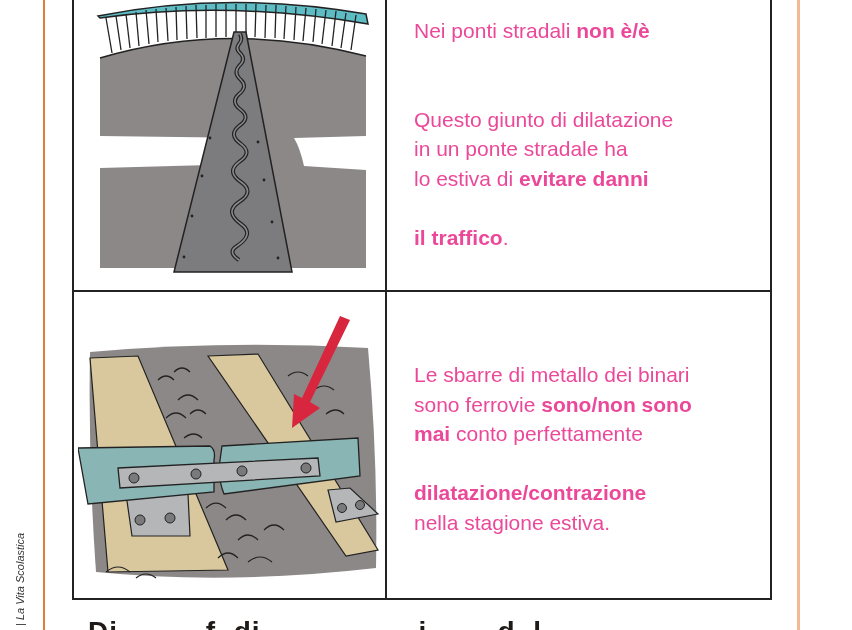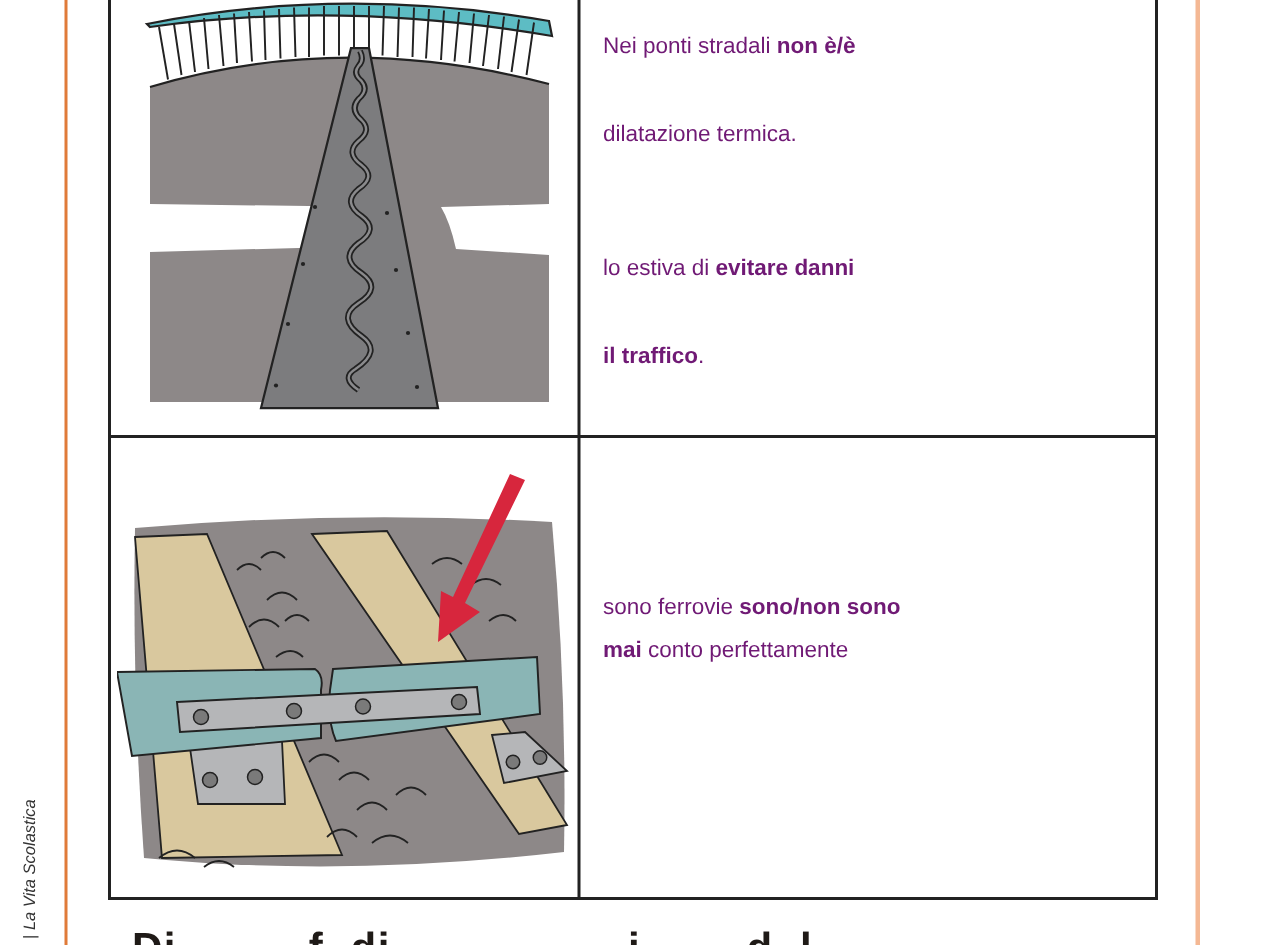--- a/index.html
+++ b/index.html
@@ -5,21 +5,21 @@
   html, body { margin:0; padding:0; }
   body { width:852px; height:630px; position:relative; overflow:hidden; background:#ffffff; font-family:"Liberation Sans", sans-serif; color:#1f1a17; }
   .left-rule { position:absolute; left:43px; top:0; width:2px; height:630px; background:#e07b39; }
   .right-rule { position:absolute; left:797px; top:0; width:3px; height:630px; background:#f4b894; }
   .side-label { position:absolute; left:14px; top:626px; transform-origin:left top; transform:rotate(-90deg); font-size:11px; color:#333; white-space:nowrap; }
   .side-label i { font-style:italic; }
   .table { position:absolute; left:72px; top:-2px; width:700px; height:602px; border-left:2px solid #222; border-right:2px solid #222; border-bottom:2px solid #222; box-sizing:border-box; }
   .vdiv { position:absolute; left:311px; top:0; width:2px; height:100%; background:#222; }
   .hdiv { position:absolute; left:0; top:292px; width:100%; height:2px; background:#222; }
   .cell-img { position:absolute; }
-  .cell-text { position:absolute; left:328px; font-size:15px; line-height:29.5px; color:#701a75; }
+  .cell-text { position:absolute; left:340px; font-size:21px; line-height:29.5px; color:#ec4899; }
   .cell-text b { font-weight:bold; }
   .bottom-text { position:absolute; left:88px; top:616px; font-size:28px; font-weight:bold; color:#1f1a17; white-space:nowrap; letter-spacing:1px; }
 </style>
 </head>
 <body>
 
 <div class="left-rule"></div>
 <div class="right-rule"></div>
 
 <div class="side-label"><span>| </span><i>La Vita Scolastica</i></div>
@@ -82,23 +82,23 @@
           <circle cx="184" cy="224" r="1.4"></circle>
         <circle cx="96" cy="259" r="1.4"></circle>
           <circle cx="190" cy="260" r="1.4"></circle>
       </g>
     </svg>
   </div>
 
   <div class="cell-text" style="top:18px;">
     <span>Nei ponti stradali </span><b>non è/è</b><br>
     <br>
-    <span>dilatazione termica.</span><br>
     <br>
-    <br>
+    <span>Questo giunto di dilatazione</span><br>
+    <span>in un ponte stradale ha</span><br>
     <span>lo estiva di </span><b>evitare danni</b><br>
     <br>
     <b>il traffico</b><span>.</span>
   </div>
 
   <div class="cell-img" style="left:4px; top:312px; width:306px; height:278px;">
     <svg width="306" height="278" viewBox="0 0 306 278">
 
       <path d="M12,42 Q150,30 290,38 Q300,150 298,258 Q150,275 18,262 Q10,150 12,42 Z" fill="#8d8888"></path>
 
@@ -140,21 +140,22 @@
         <circle cx="118" cy="164" r="5" fill="#7a7a7a" stroke="#222"></circle>
       <circle cx="164" cy="161" r="5" fill="#7a7a7a" stroke="#222"></circle>
         <circle cx="228" cy="158" r="5" fill="#7a7a7a" stroke="#222"></circle>
 
       <path d="M262,6 L272,10 L232,92 L242,98 L214,118 L216,84 L224,88 Z" fill="#d7263d"></path>
     </svg>
   </div>
 
   <div class="cell-text" style="top:362px;">
     
-    <br>
+    <span>Le sbarre di metallo dei binari</span><br>
     <span>sono ferrovie </span><b>sono/non sono</b><br>
     <b>mai</b><span> conto perfettamente</span><br>
     <br>
-    <br>
+    <b>dilatazione/contrazione</b><br>
+    <span>nella stagione estiva.</span>
   </div>
 </div>
 
 <div class="bottom-text" style="white-space:pre;">Di          f  di                  i        d  l</div>
 
 </body></html>

